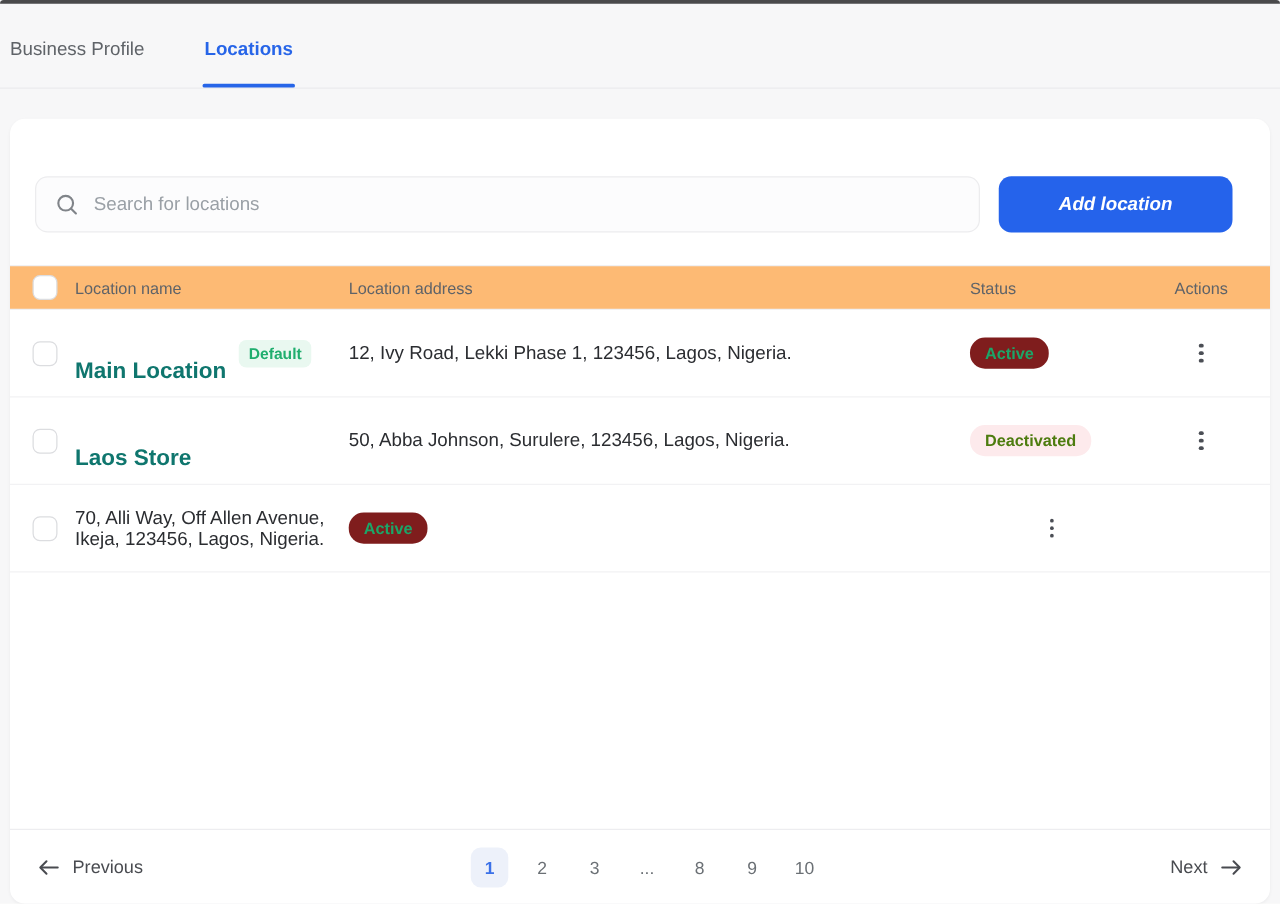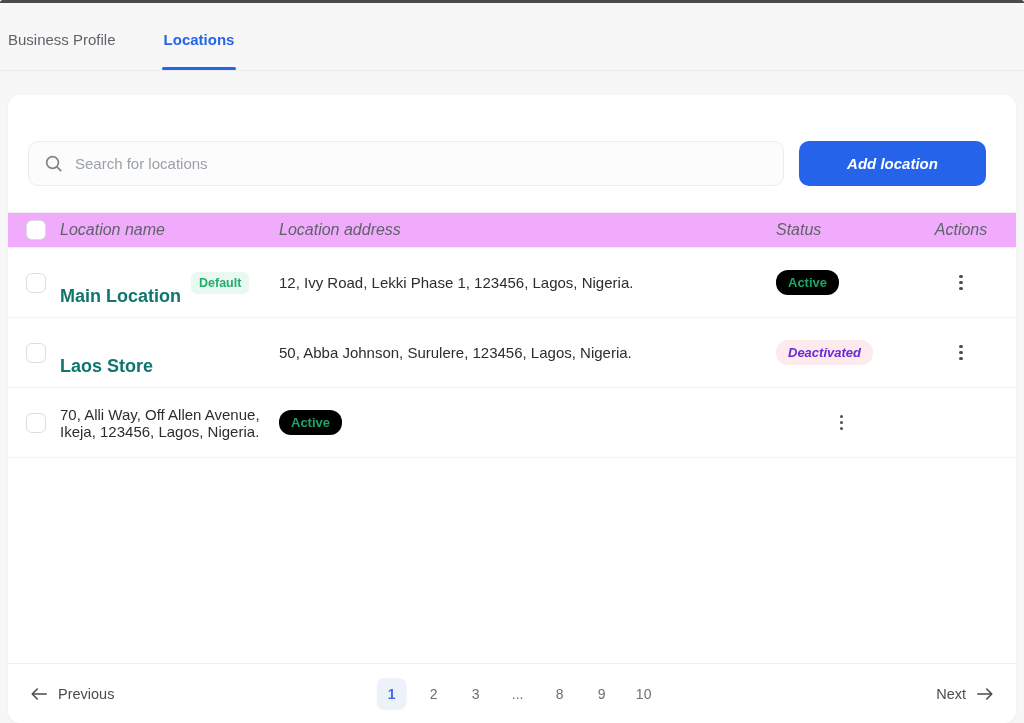--- a/index.html
+++ b/index.html
@@ -59,26 +59,26 @@
     width: 187px; height: 45px;
     background: #2563eb; color: #ffffff;
     border: none; border-radius: 10px;
     font-size: 15px; font-weight: 600; cursor: pointer;
     font-family: "Liberation Sans", "DejaVu Sans", sans-serif;
     font-style: italic;
   }
   
   .table { position: absolute; top: 117px; left: 0; right: 0; }
   .thead {
-    height: 36px; background: #f0abfc;
+    height: 36px; background: #fdba74;
     border-top: 1px solid #f0f0f2; border-bottom: 1px solid #f0f0f2;
     display: grid; align-items: center;
     grid-template-columns: 20px 205px 1fr 131px 80px;
     column-gap: 14px; padding: 0 15px 0 18px;
-    font-size: 16px; color: #5f6368; font-style: italic;
+    font-size: 13px; color: #5f6368;
   }
   .trow {
     height: 70px;
     display: grid; align-items: center;
     grid-template-columns: 20px 205px 1fr 131px 80px;
     column-gap: 14px; padding: 0 15px 0 18px;
     border-bottom: 1px solid #f2f2f4;
   }
   .checkbox {
     width: 20px; height: 20px; background: #fff;
@@ -88,22 +88,22 @@
   .loc-name { font-size: 18px; font-weight: 700; color: #0f766e; margin-top: 27px; }
   .addr { font-size: 15px; color: #2b2d31; }
   .badge-default {
     font-size: 12.5px; font-weight: 600; color: #1fae6e;
     background: #e9f8f0; border-radius: 6px; padding: 4px 8px;
   }
   .status-pill {
     display: inline-block; font-size: 13px; font-weight: 600;
     border-radius: 12px; padding: 5px 12px;
   }
-  .status-active { color: #1ca568; background: #000000; }
-  .status-deactivated { color: #6d28d9; background: #fdeaec; font-style: italic; }
+  .status-active { color: #1ca568; background: #7f1d1d; }
+  .status-deactivated { color: #4d7c0f; background: #fdeaec; }
   .actions-cell { display: flex; justify-content: center; }
   .kebab {
     display: flex; flex-direction: column; gap: 2.5px;
     padding: 6px; cursor: pointer; align-items: center;
   }
   .kebab i { width: 3.5px; height: 3.5px; border-radius: 50%; background: #4b4e55; }
   
   .footer {
     position: absolute; left: 0; right: 0; bottom: 0; height: 60px;
     border-top: 1px solid #ededf0;

